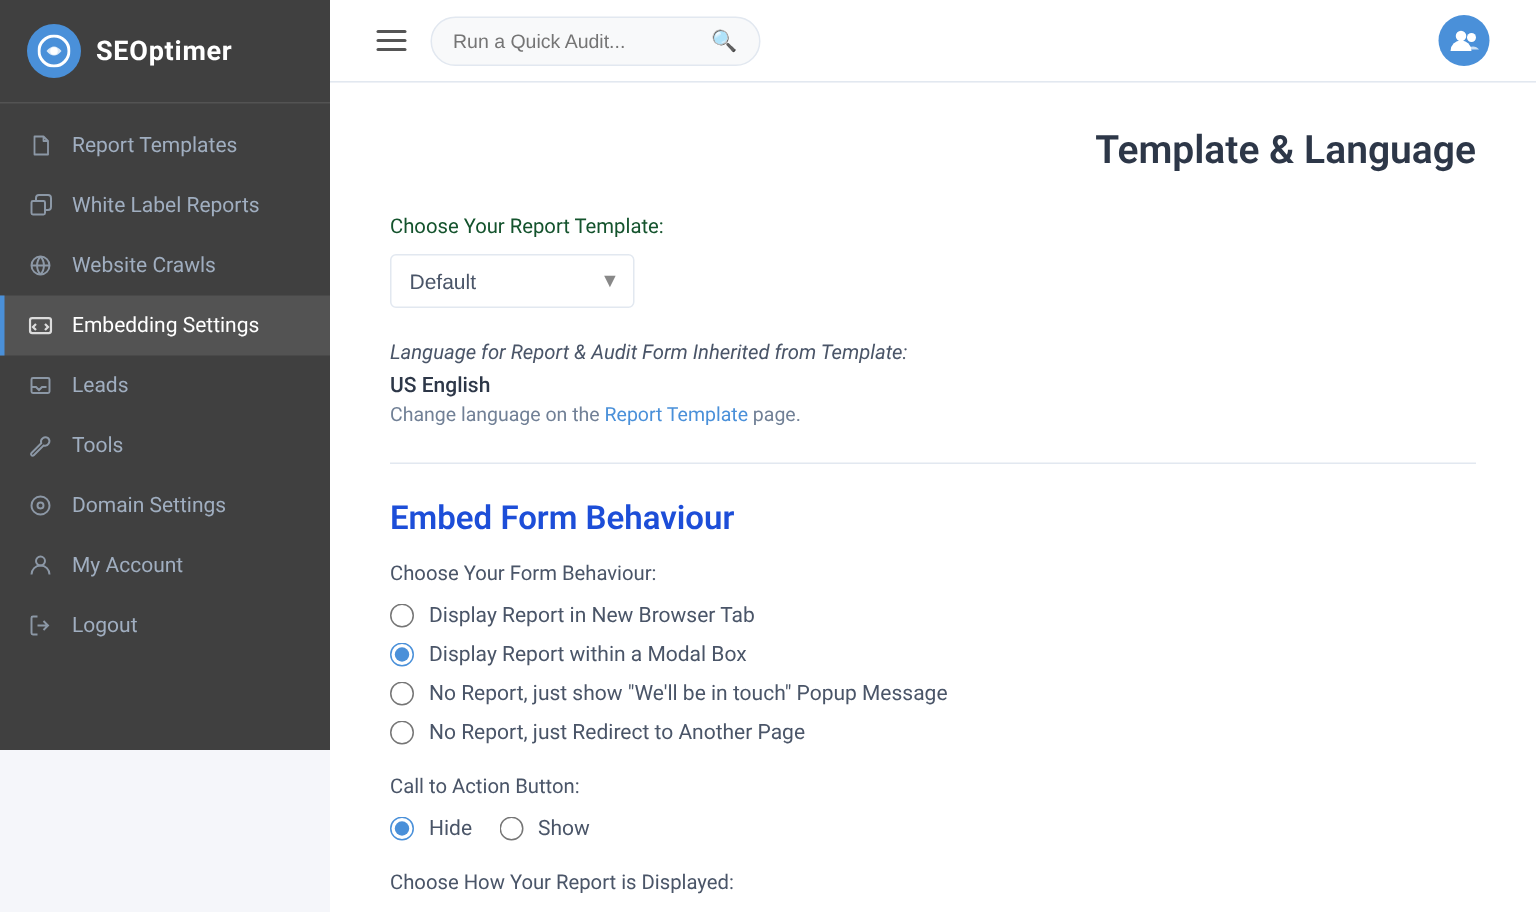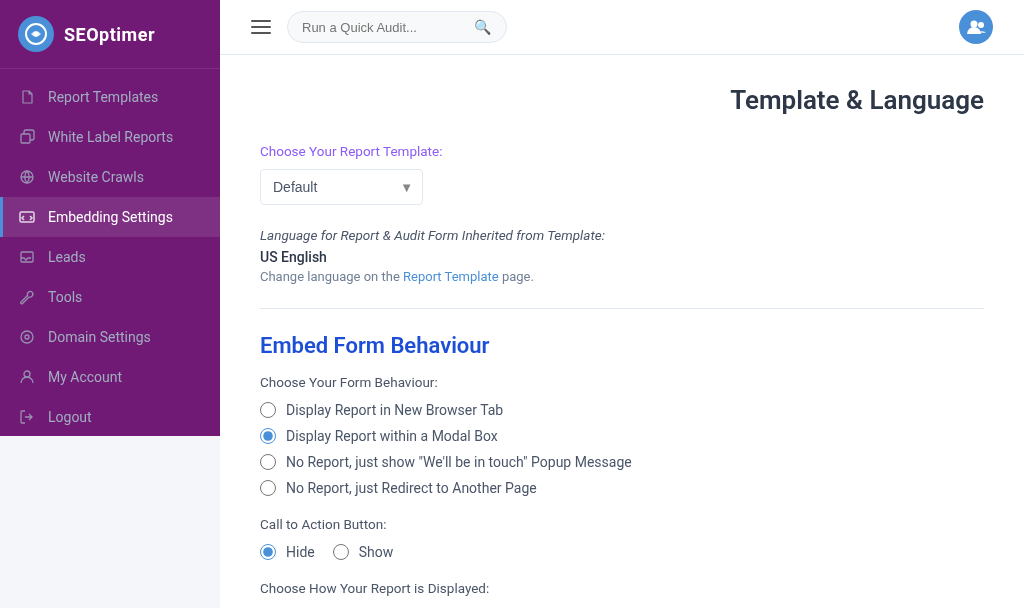--- a/index.html
+++ b/index.html
@@ -1,26 +1,26 @@
 <!DOCTYPE html>
 <html><head>
   <meta charset="utf-8">
   <style>
     * { box-sizing: border-box; margin: 0; padding: 0; }
     body { font-family: -apple-system, BlinkMacSystemFont, 'Segoe UI', Roboto, sans-serif; display: flex; height: 608px; overflow: hidden; background: #f5f6fa; }
 
     
     .sidebar {
       width: 220px;
-      background: #701a75;
+      background: #404040;
       color: #fff;
       display: flex;
       flex-direction: column;
       flex-shrink: 0;
-      height: 436px;
+      height: 500px;
       overflow-y: auto;
     }
     .sidebar-logo {
       display: flex;
       align-items: center;
       padding: 16px 18px;
       gap: 10px;
       border-bottom: 1px solid rgba(255,255,255,0.1);
     }
     .logo-icon {
@@ -107,21 +107,21 @@
     }
     h1.section-title {
       font-size: 26px;
       font-weight: 600;
       color: #2d3748;
       margin-bottom: 28px;
       text-align: right;
     }
     .label-text {
       font-size: 13.5px;
-      color: #8b5cf6;
+      color: #14532d;
       margin-bottom: 10px;
     }
     .select-wrapper {
       position: relative;
       width: 163px;
       margin-bottom: 22px;
     }
     .select-dropdown {
       width: 100%;
       border: 1px solid #e2e8f0;

